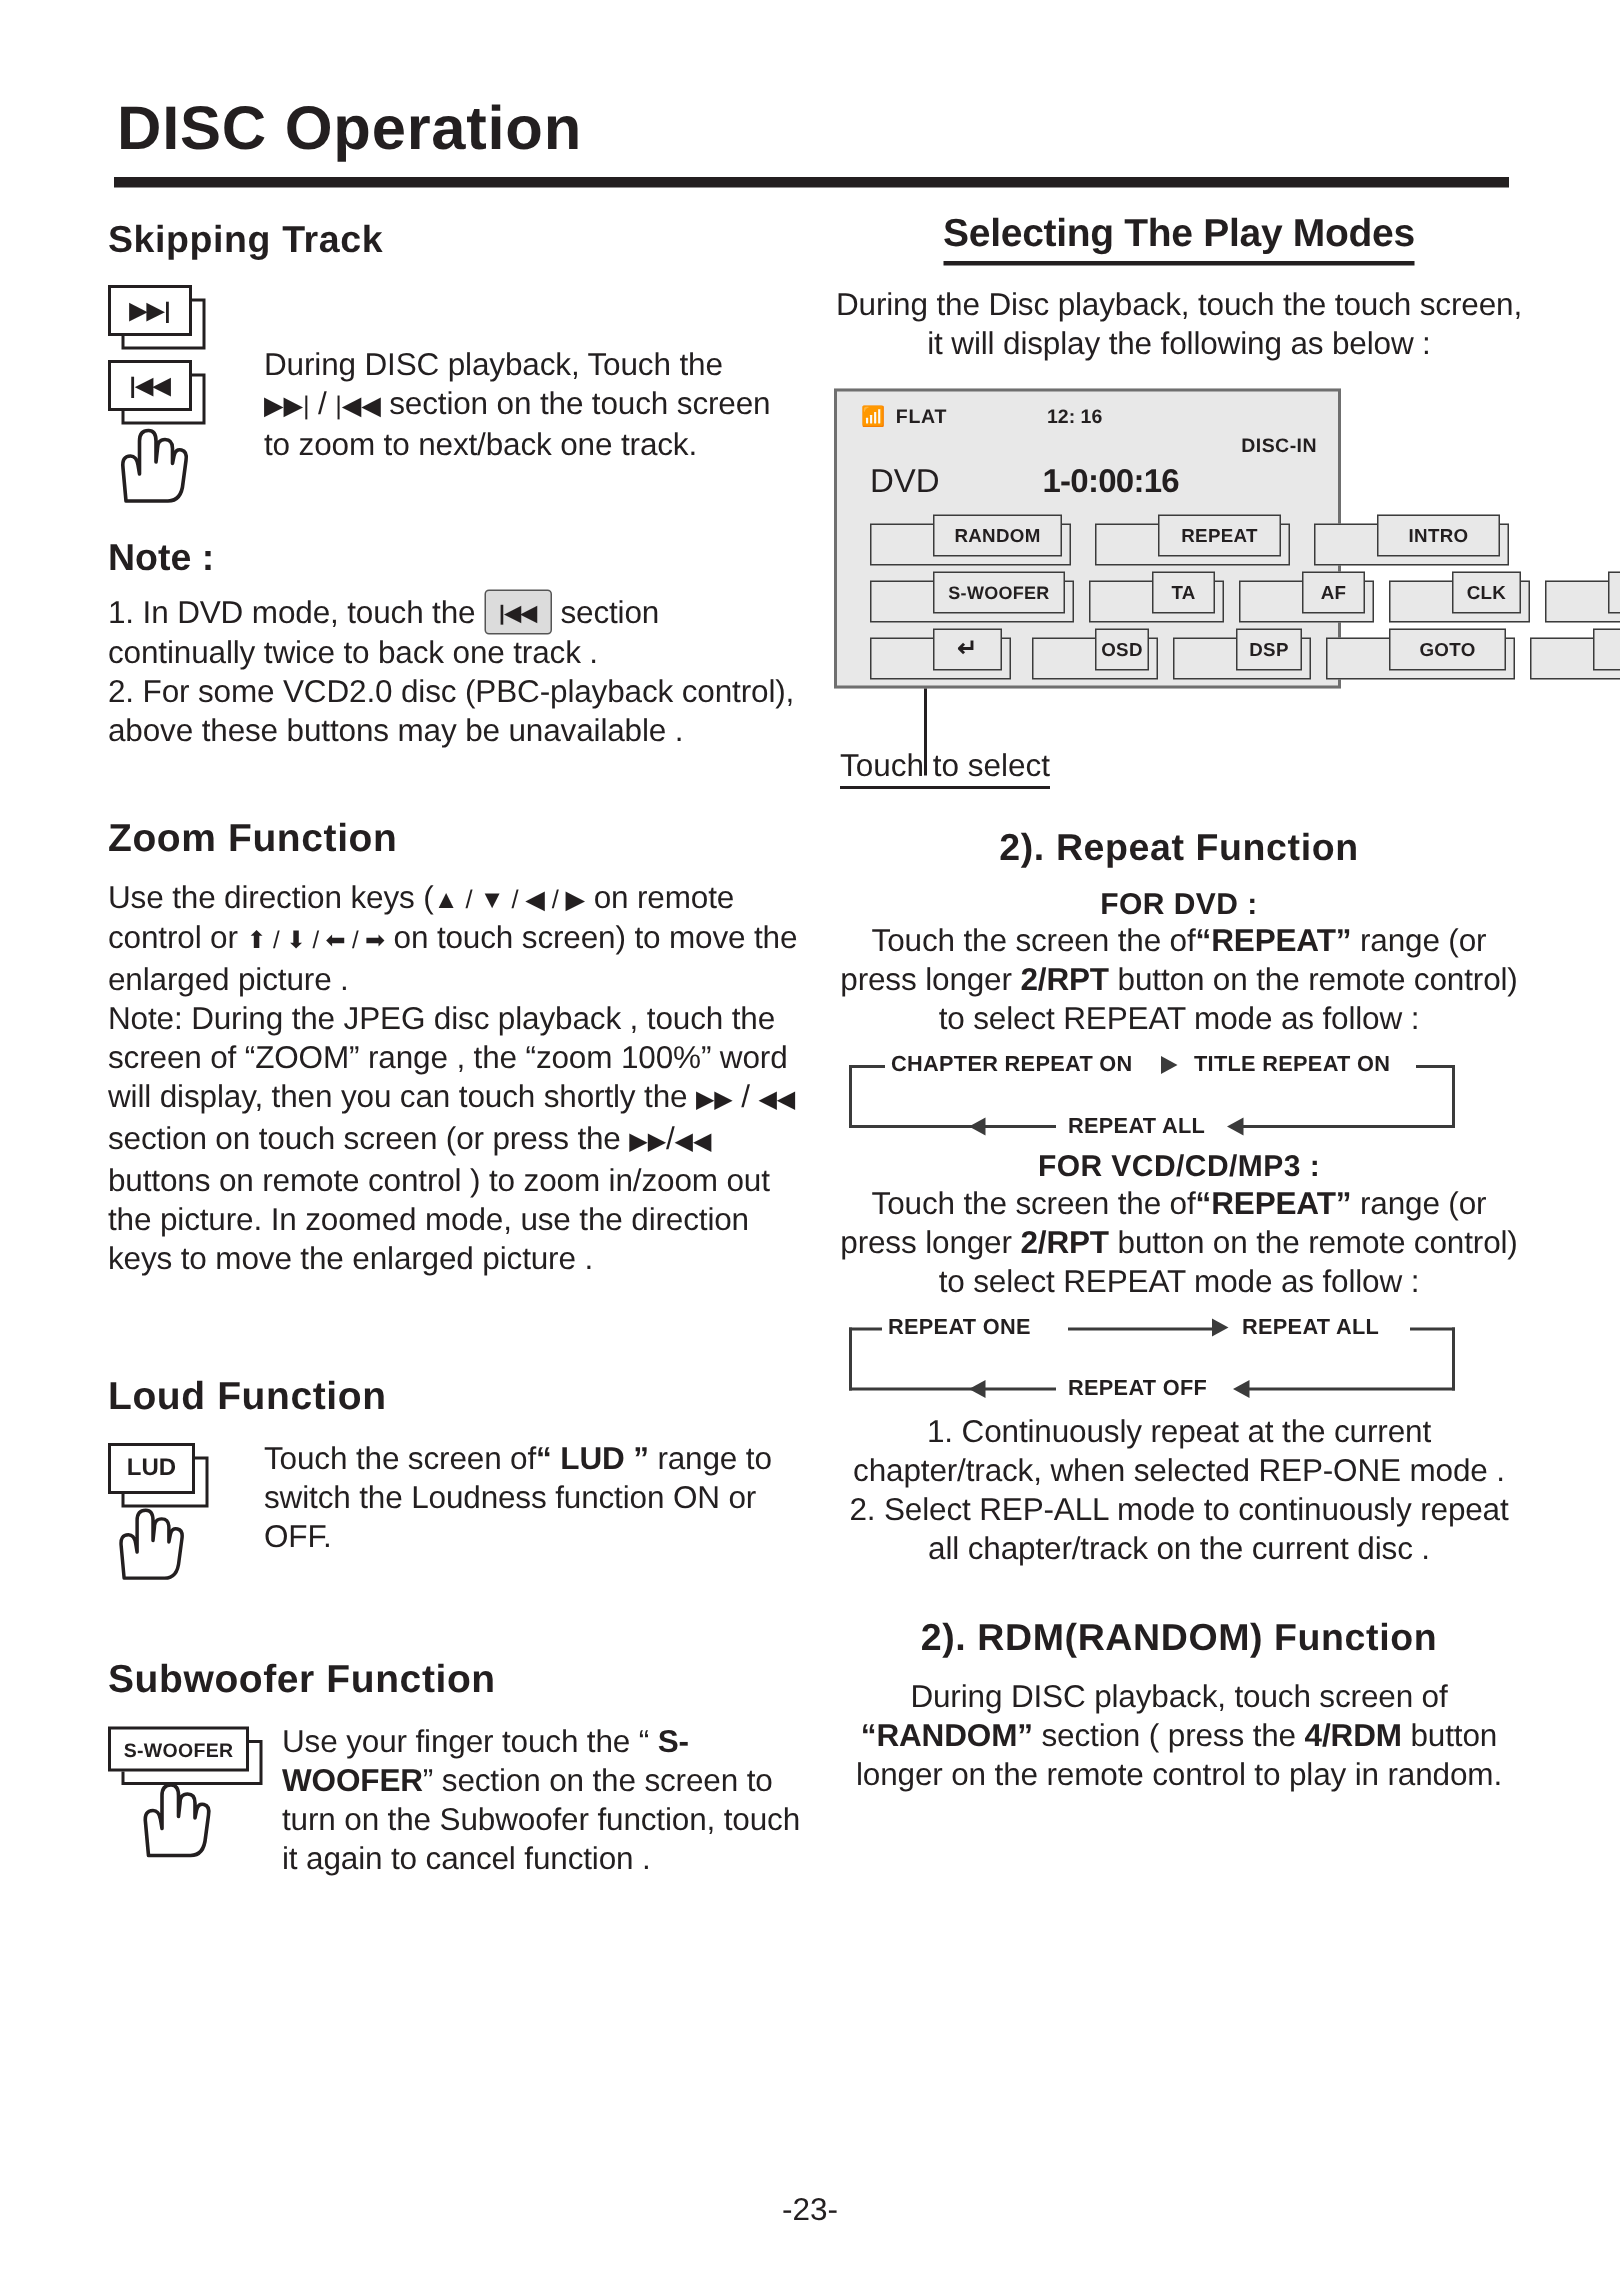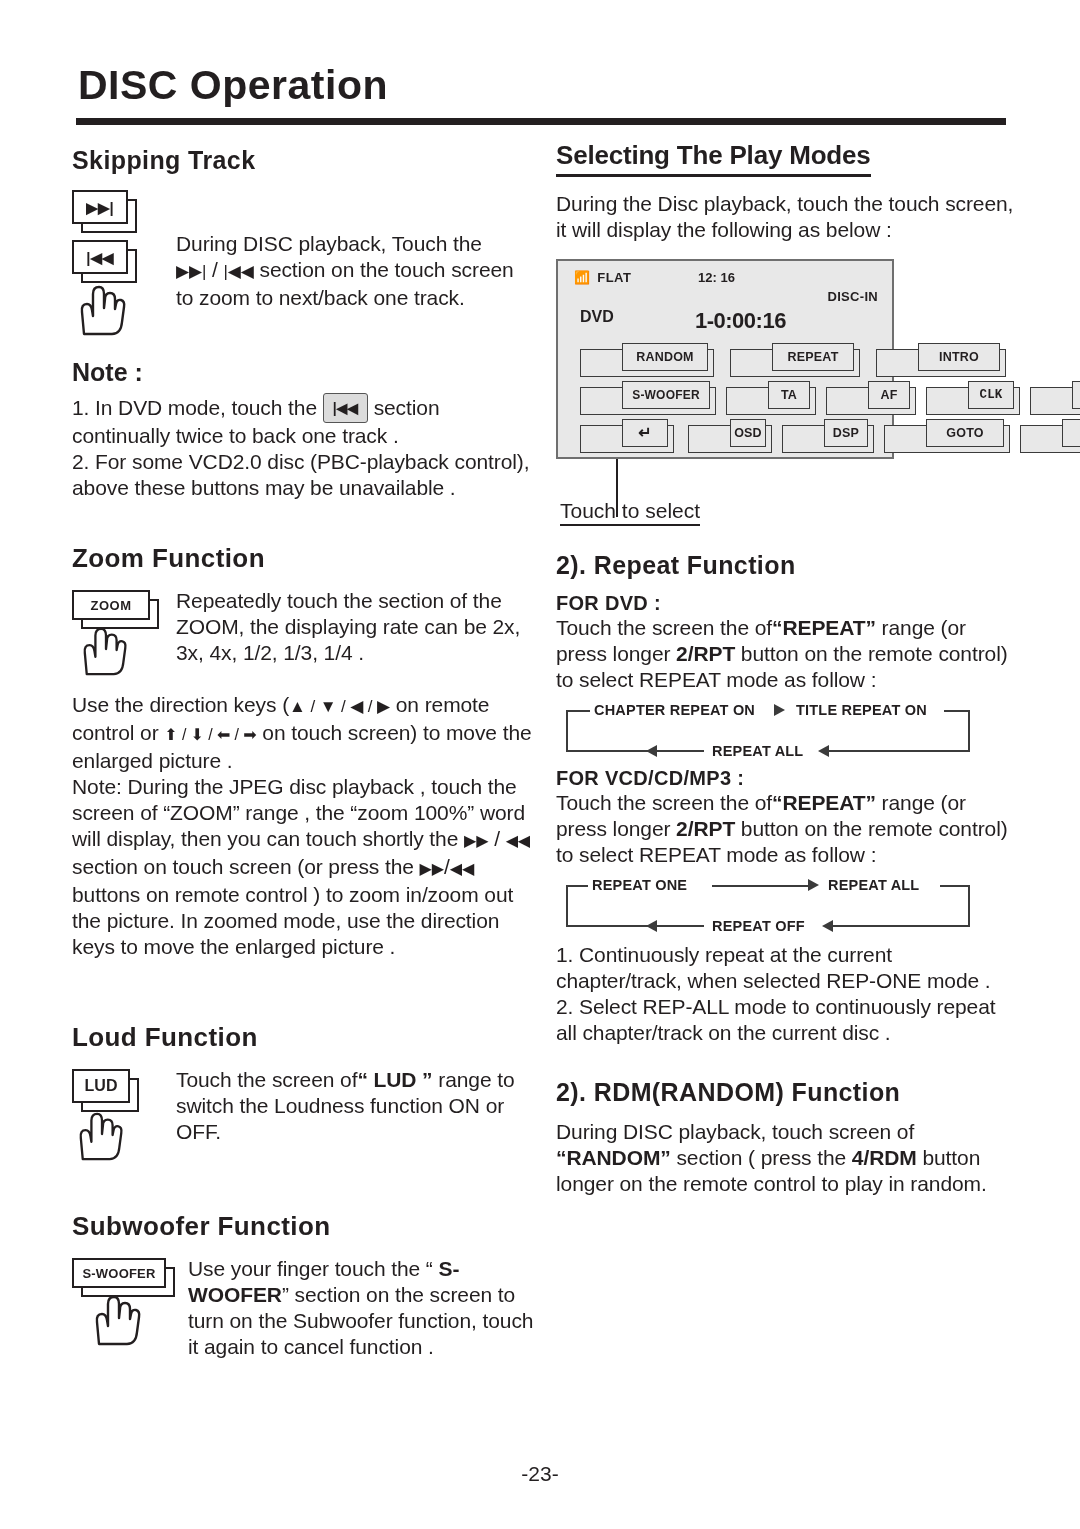--- a/index.html
+++ b/index.html
@@ -45,20 +45,21 @@
     position: absolute;
     left: 72px;
     top: 146px;
     width: 470px;
   }
   .col-right {
     position: absolute;
     left: 556px;
     top: 140px;
     width: 460px;
+    text-align: center;
   }
 
   .h2 {
     font-size: 25px;
     font-weight: bold;
     letter-spacing: 0.4px;
     margin: 0 0 12px 0;
   }
   .h2-underline {
     font-size: 26px;
@@ -162,22 +163,22 @@
     right: 14px;
     top: 28px;
     font-size: 13px;
     font-weight: bold;
     letter-spacing: 0.3px;
   }
   .dev-mode {
     position: absolute;
     left: 22px;
     top: 47px;
-    font-size: 16px;
-    font-weight: bold;
+    font-size: 22px;
+    font-weight: normal;
   }
   .dev-time {
     position: absolute;
     left: 137px;
     top: 47px;
     font-size: 22px;
     font-weight: bold;
     letter-spacing: -0.5px;
   }
   .dev-btn-row {
@@ -308,34 +309,20 @@
         <span class="inline-key" style="display:inline-block;border:1.8px solid #555;background:#dcdcdc;border-radius:3px;padding:1px 9px;font-size:14px;font-weight:bold;vertical-align:2px;">|◀◀</span>
         <span>section</span>
         <span>continually twice to back one track .</span>
       </p>
       <p class="body">2. For some VCD2.0 disc (PBC-playback control), above these buttons may be unavailable .</p>
     </div>
 
     <div class="blk" style="margin-top:42px;">
       <div class="h2" style="font-size:26px;">Zoom Function</div>
 
-      <div style="position:relative;min-height:104px;">
-        <div class="icon-col" style="top:4px;width:100px;">
-          <div class="keycap" style="width:78px;height:30px;">
-            <div class="side"></div>
-            <div class="top" style="width:78px;height:30px;font-size:13px;letter-spacing:0.5px;">ZOOM</div>
-          </div>
-          <svg class="hand" width="56" height="52" viewBox="0 0 56 54" style="margin-top:4px;margin-left:6px;">
-            <path d="M8 52 L6 30 Q5 22 11 22 Q15 22 16 28 L17 34 L17 12 Q17 5 23 5 Q28 5 28 12 L28 26 L29 17 Q29 11 34 11 Q39 11 39 17 L39 27 L40 22 Q41 17 45 18 Q49 19 48 25 L46 40 Q45 52 36 52 Z" fill="#ffffff" stroke="#231f20" stroke-width="2.4" stroke-linejoin="round"></path>
-          </svg>
-        </div>
-        <div class="text-col" style="padding-top:2px;">
-          <p class="body">Repeatedly touch the section of the ZOOM, the displaying rate can be 2x, 3x, 4x, 1/2, 1/3, 1/4 .</p>
-        </div>
-      </div>
 
       <p class="body" style="margin-top:2px;">
         <span>Use the direction keys (</span><span style="font-size:17px;">▲ / ▼ / ◀ / ▶</span><span> on remote control or </span><span style="font-size:16px;">⬆ / ⬇ / ⬅ / ➡</span><span> on touch screen) to move the enlarged picture .</span>
       </p>
 
       <p class="body">
         <span>Note: During the JPEG disc playback , touch the screen of  “ZOOM” range , the “zoom 100%”  word will display, then you can touch shortly  the </span><span style="font-size:16px;">▶▶</span> / <span style="font-size:16px;">◀◀</span><span> section on touch screen (or press the </span><span style="font-size:16px;">▶▶</span>/<span style="font-size:16px;">◀◀</span><span> buttons on remote control )  to zoom in/zoom out the picture. In zoomed mode, use the direction keys to move the enlarged picture .</span>
       </p>
     </div>
 
@@ -419,21 +406,21 @@
             <div class="top" style="font-size:12px;">S-WOOFER</div>
         </div>
         <div class="dkey" style="width:42px;margin-right:10px;">
           <div class="side"></div>
             <div class="top">TA</div>
         </div>
         <div class="dkey" style="width:42px;margin-right:10px;">
           <div class="side"></div>
             <div class="top">AF</div>
         </div>
-        <div class="dkey" style="width:46px;margin-right:10px;font-family:Liberation Mono, monospace;">
+        <div class="dkey" style="width:46px;margin-right:10px;">
           <div class="side"></div>
             <div class="top">CLK</div>
         </div>
         <div class="dkey" style="width:44px;margin-right:0;">
           <div class="side"></div>
             <div class="top">LUD</div>
         </div>
       </div>
 
       <div class="dev-btn-row" style="left:16px;top:158px;">

